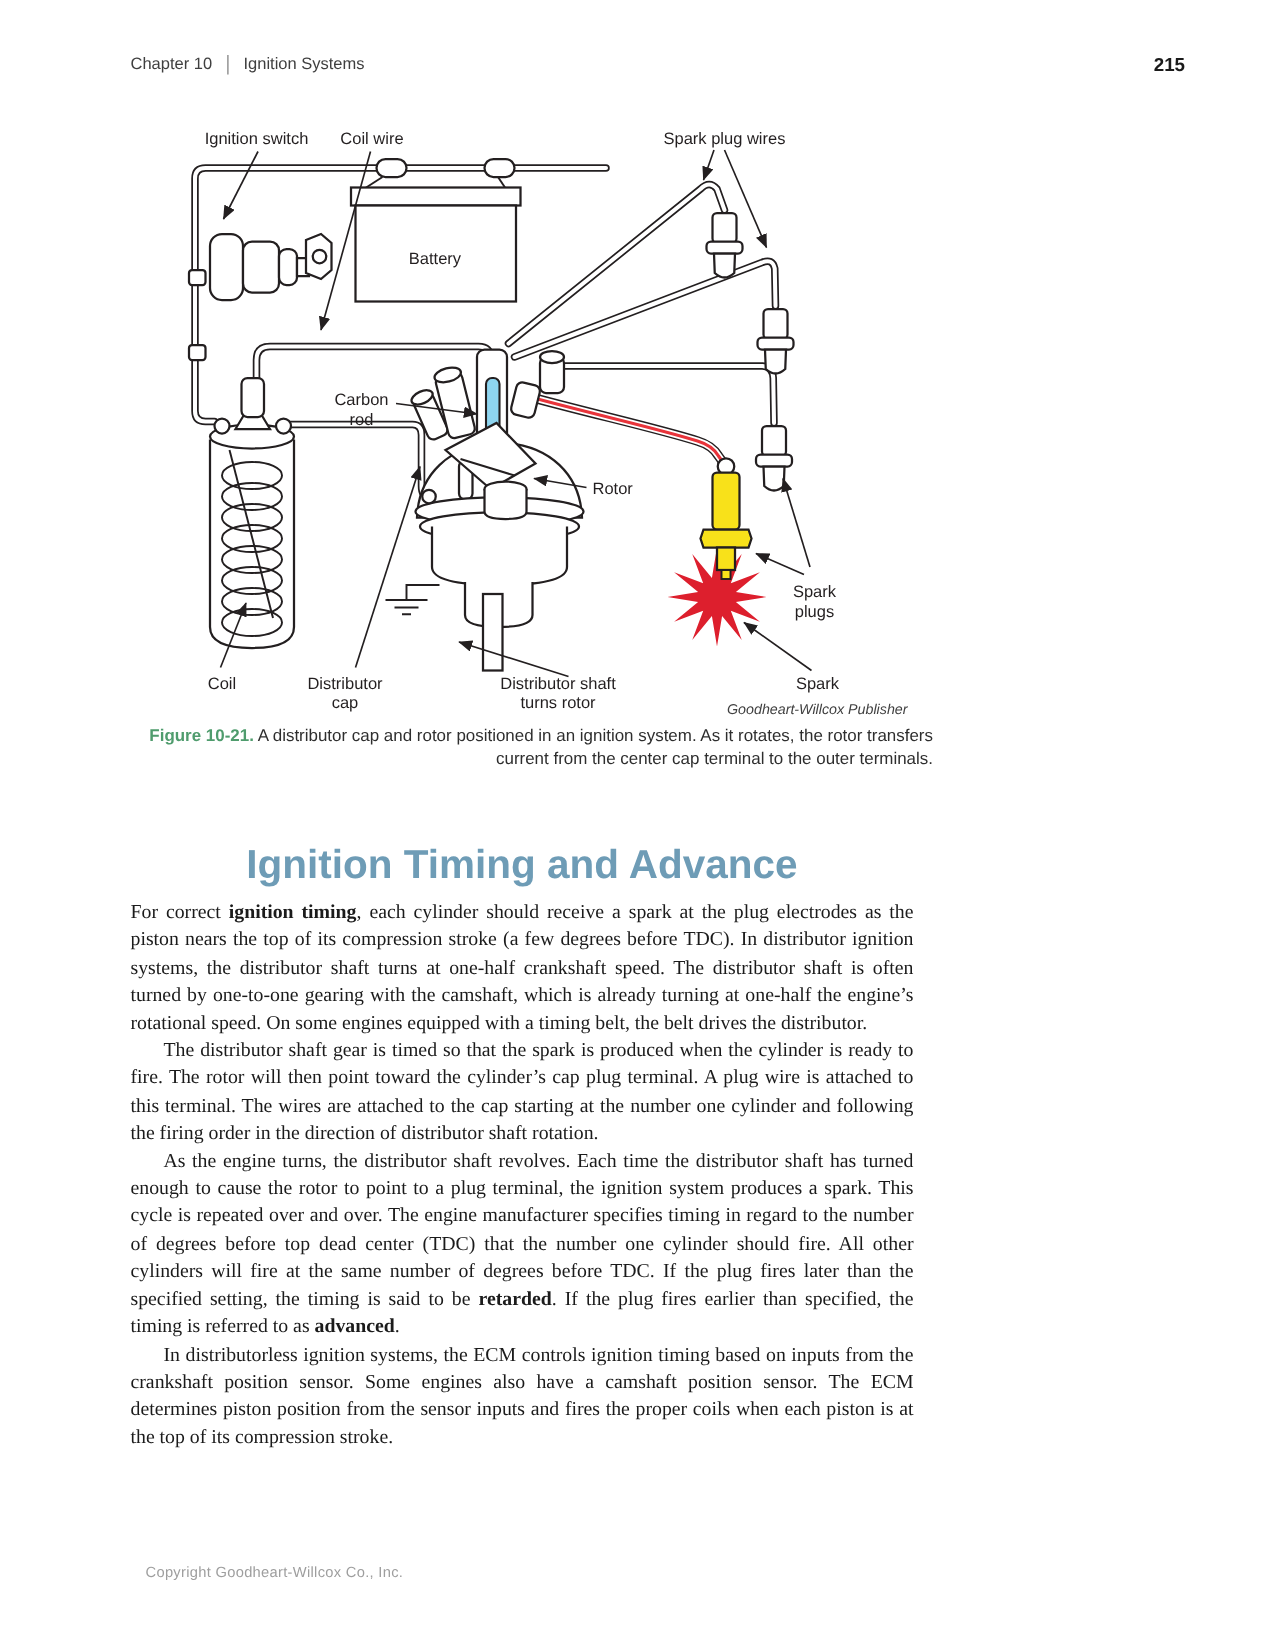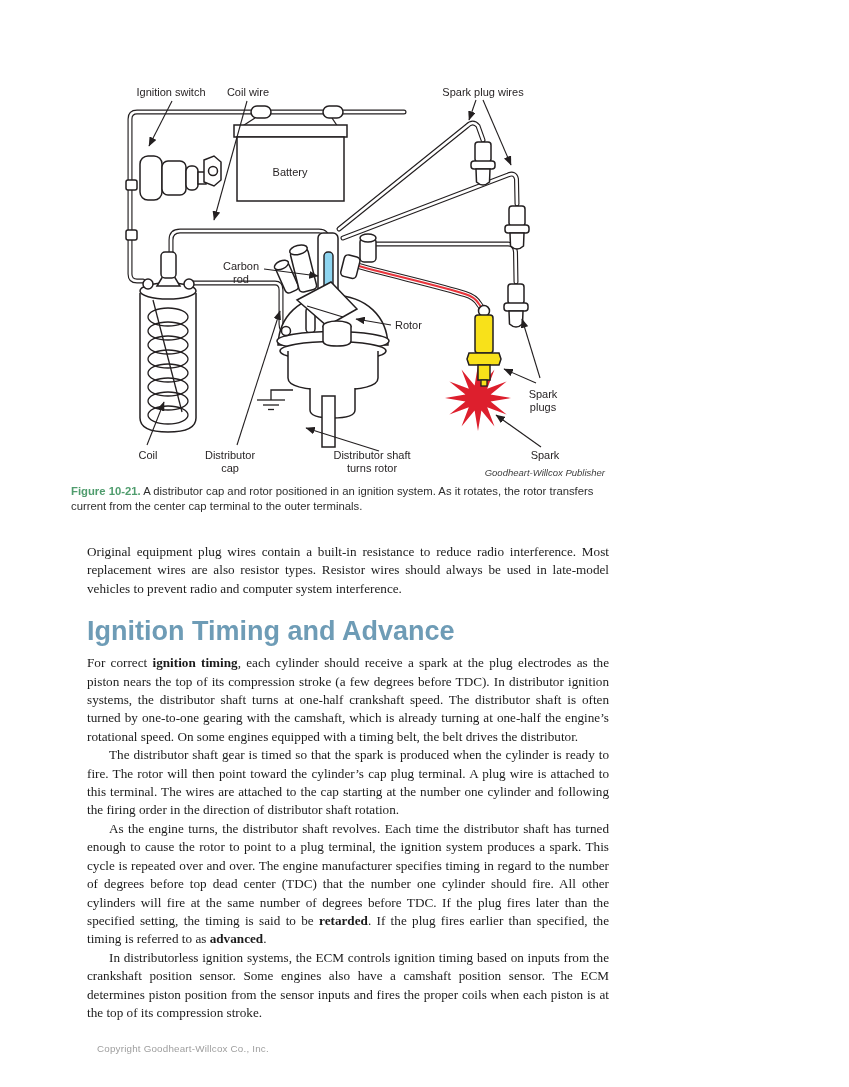--- a/index.html
+++ b/index.html
@@ -16,42 +16,46 @@
   
   .diagram { position:absolute; left:85px; top:80px; width:535px; height:405px; }
   .pipe { fill:none; stroke-linecap:round; stroke-linejoin:round; }
   .shape { fill:#ffffff; stroke:#231f20; stroke-width:1.5; }
   .thin  { fill:none; stroke:#231f20; stroke-width:1.3; }
   .lead  { fill:none; stroke:#231f20; stroke-width:1.1; marker-end:url(#arrow); }
   .dlabel { font:11px "Liberation Sans", sans-serif; fill:#231f20; }
   .credit { font:italic 9.5px "Liberation Sans", sans-serif; fill:#404040; }
 
   
-  .caption { position:absolute; left:71px; top:484px; width:523px;
-             font-size:11.3px; line-height:15px; color:#2e2e2e; }
+  .caption { position:absolute; left:99px; top:484px; width:523px;
+             font-size:11.3px; line-height:15px; color:#2e2e2e;text-align:right; }
   .cap-label { color:#4f9c6d; font-weight:bold; }
 
   
   .textblock { position:absolute; left:87px; top:543px; width:522px;
                font-family:"Liberation Serif", serif; font-size:13.2px; line-height:18.4px;
                color:#1b1b1b; text-align:justify; }
   .textblock h1 { font-family:"Liberation Sans", sans-serif; font-size:27px; line-height:28px;
-                  font-weight:bold; color:#6e9cb6; margin:19px 0 9px 0; letter-spacing:0; text-align:left; }
+                  font-weight:bold; color:#6e9cb6; margin:19px 0 9px 0; letter-spacing:0; text-align:center; }
   .body-para { margin:0; }
   .body-para.indent { text-indent:22px; }
   .bi { font-weight:bold; }
 
   
   .footer { position:absolute; left:87px; top:1043px; font-size:9.8px; color:#9e9e9e; letter-spacing:.2px;margin-left:10px; }
 </style>
 </head>
 <body>
 
 <div class="page">
 
+  <div class="header">
+    <span>Chapter 10</span><span class="hdr-divider">|</span><span>Ignition Systems</span>
+    <span class="pagenum">215</span>
+  </div>
 
   <figure class="diagram">
     <svg width="535" height="405" viewBox="0 0 535 405" xmlns="http://www.w3.org/2000/svg">
       <defs>
         <marker id="arrow" markerWidth="9" markerHeight="7" refX="8" refY="3.5" orient="auto">
           <path d="M0,0 L8.5,3.5 L0,7 Z" fill="#231f20"></path>
         </marker>
         <g id="plug">
           <rect x="-8" y="0" width="16" height="20" rx="3" fill="#fff" stroke="#231f20" stroke-width="1.5"></rect>
           <rect x="-12" y="19" width="24" height="8" rx="3" fill="#fff" stroke="#231f20" stroke-width="1.5"></rect>
@@ -201,21 +205,20 @@
       <text class="dlabel" x="458" y="318" text-anchor="middle">Spark</text>
       <text class="dlabel" x="458" y="331" text-anchor="middle">plugs</text>
       <text class="dlabel" x="460" y="379" text-anchor="middle">Spark</text>
       <text class="credit" x="520" y="396" text-anchor="end">Goodheart-Willcox Publisher</text>
     </svg>
   </figure>
 
   <p class="caption"><span class="cap-label">Figure 10-21.</span><span> A distributor cap and rotor positioned in an ignition system. As it rotates, the rotor transfers current from the center cap terminal to the outer terminals.</span></p>
 
   <div class="textblock">
-    <p class="body-para">Original equipment plug wires contain a built-in resistance to reduce radio interference. Most replacement wires are also resistor types. Resistor wires should always be used in late-model vehicles to prevent radio and computer system interference.</p>
     <h1>Ignition Timing and Advance</h1>
     <div>
         <p class="body-para"><span>For correct </span><span class="bi">ignition timing</span><span>, each cylinder should receive a spark at the plug electrodes as the piston nears the top of its compression stroke (a few degrees before TDC). In distributor ignition systems, the distributor shaft turns at one-half crankshaft speed. The distributor shaft is often turned by one-to-one gearing with the camshaft, which is already turning at one-half the engine’s rotational speed. On some engines equipped with a timing belt, the belt drives the distributor.</span></p>
         <p class="body-para indent"><span>The distributor shaft gear is timed so that the spark is produced when the cylinder is ready to fire. The rotor will then point toward the cylinder’s cap plug terminal. A plug wire is attached to this terminal. The wires are attached to the cap starting at the number one cylinder and following the firing order in the direction of distributor shaft rotation.</span></p>
         <p class="body-para indent"><span>As the engine turns, the distributor shaft revolves. Each time the distributor shaft has turned enough to cause the rotor to point to a plug terminal, the ignition system produces a spark. This cycle is repeated over and over. The engine manufacturer specifies timing in regard to the number of degrees before top dead center (TDC) that the number one cylinder should fire. All other cylinders will fire at the same number of degrees before TDC. If the plug fires later than the specified setting, the timing is said to be </span><span class="bi">retarded</span><span>. If the plug fires earlier than specified, the timing is referred to as </span><span class="bi">advanced</span><span>.</span></p>
         <p class="body-para indent"><span>In distributorless ignition systems, the ECM controls ignition timing based on inputs from the crankshaft position sensor. Some engines also have a camshaft position sensor. The ECM determines piston position from the sensor inputs and fires the proper coils when each piston is at the top of its compression stroke.</span></p>
       </div>
   </div>
 
   <div class="footer">Copyright Goodheart-Willcox Co., Inc.</div>

